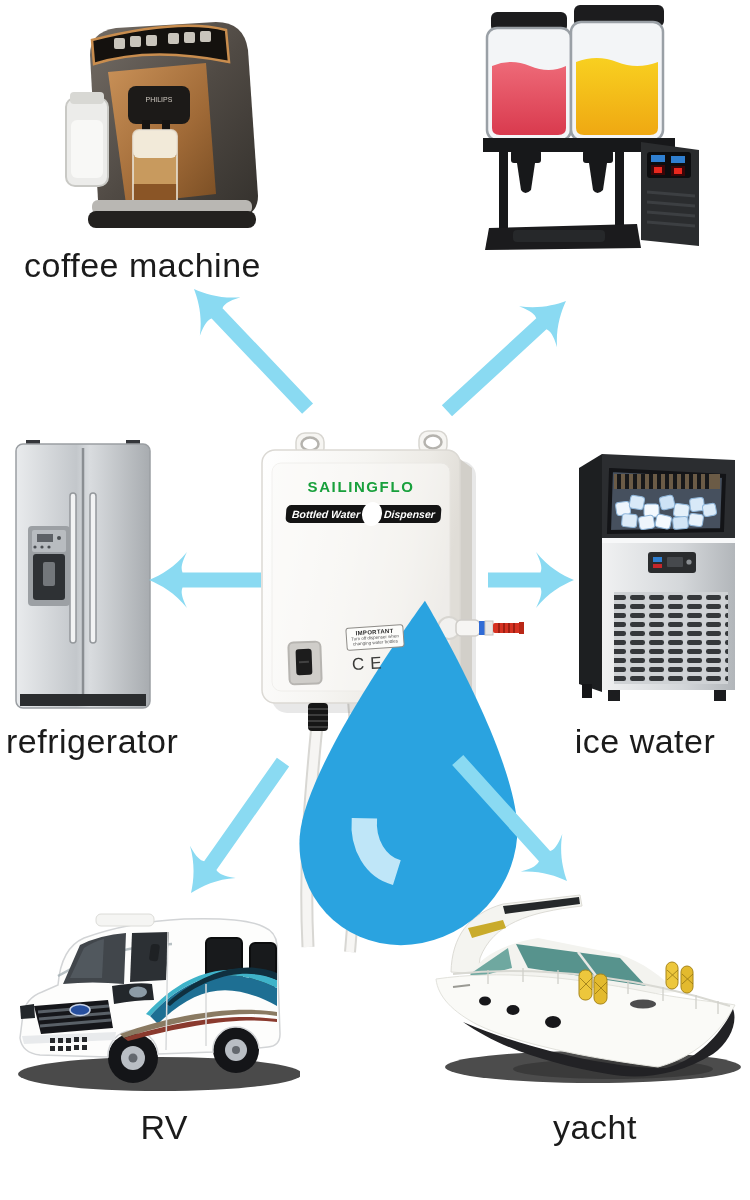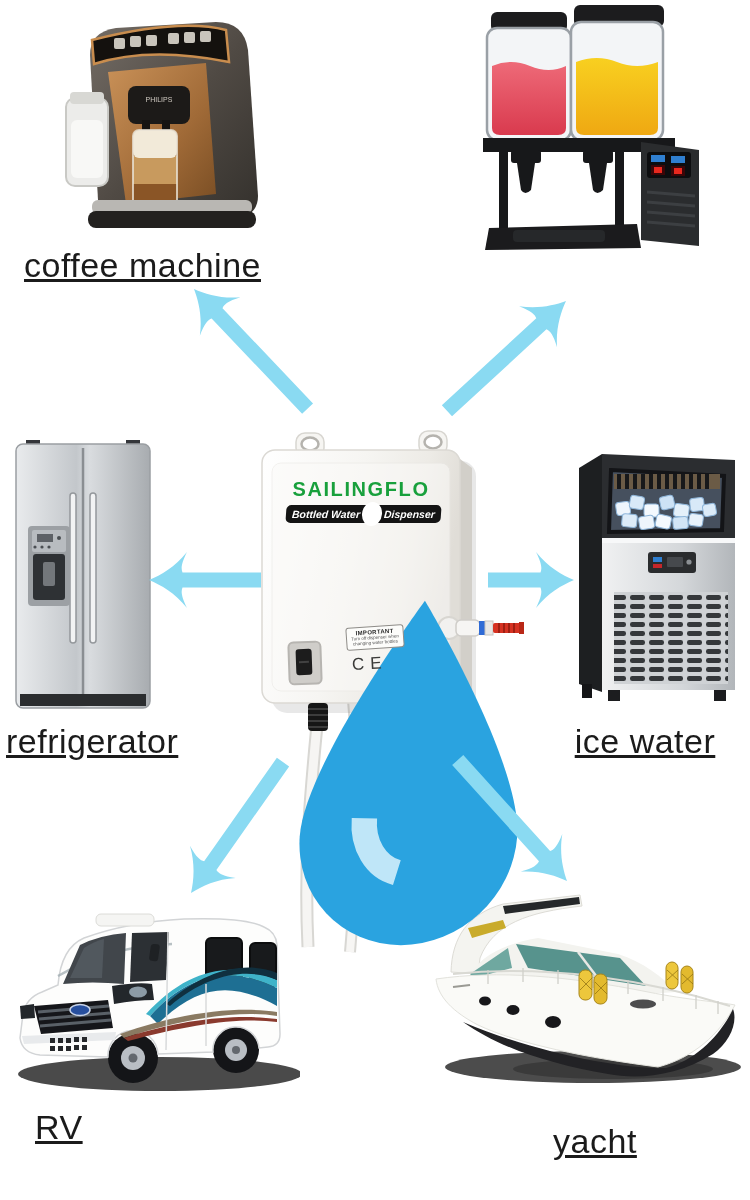--- a/index.html
+++ b/index.html
@@ -1,40 +1,40 @@
 <!DOCTYPE html>
 <html style="--arrow: #8ADAF2; --brand-green: #18A03C; --label-text: #1B1B1B; --background: #FFFFFF;"><head>
 <meta charset="utf-8">
 <style>
   html,body{margin:0;padding:0;background:#fff;}
   .canvas{position:relative;width:750px;height:1200px;background:var(--background,#fff);
           font-family:"Liberation Sans",sans-serif;overflow:hidden;}
   .product{position:absolute;}
   .product svg{display:block;width:100%;height:100%;}
   .app-label{position:absolute;font-size:34px;color:var(--label-text,#1b1b1b);
-             letter-spacing:.5px;white-space:nowrap;text-decoration:underline;}
+             letter-spacing:.5px;white-space:nowrap;}
   .lbl-coffee{left:0;top:246px;width:285px;text-align:center;}
   .lbl-beverage{left:408px;top:250px;width:330px;text-align:center;}
   .lbl-fridge{left:6px;top:722px;width:210px;text-align:left;}
   .lbl-ice{left:545px;top:722px;width:200px;text-align:center;}
-  .lbl-rv{left:35px;top:1108px;width:170px;text-align:left;}
-  .lbl-yacht{left:515px;top:1108px;width:160px;text-align:center;margin-top:14px;}
+  .lbl-rv{left:18px;top:1108px;width:170px;text-align:right;}
+  .lbl-yacht{left:515px;top:1108px;width:160px;text-align:center;}
   .prod-coffee{left:30px;top:0;width:240px;height:240px;}
   .prod-beverage{left:455px;top:0;width:250px;height:250px;}
   .prod-fridge{left:8px;top:438px;width:150px;height:280px;}
   .prod-ice{left:572px;top:440px;width:176px;height:270px;}
   .prod-rv{left:0;top:888px;width:300px;height:215px;}
   .prod-yacht{left:408px;top:862px;width:340px;height:235px;}
   .arrows{position:absolute;left:0;top:0;width:750px;height:1200px;z-index:5;pointer-events:none;}
   .arrow{fill:var(--arrow,#8ADAF2);}
   
   .device{position:absolute;left:250px;top:415px;width:290px;height:560px;z-index:3;}
   .device svg{position:absolute;left:0;top:0;width:290px;height:560px;}
   .brand{position:absolute;left:12px;top:63px;width:198px;text-align:center;font-weight:bold;
-         font-size:20px;letter-spacing:1.6px;color:var(--brand-green,#18A03C);}
+         font-size:15px;letter-spacing:1.6px;color:var(--brand-green,#18A03C);}
   .pill{position:absolute;left:36px;top:87px;display:flex;align-items:center;transform:skewX(-4deg);}
   .pill-seg{background:#141414;color:#fff;font-style:italic;font-weight:bold;font-size:10.5px;
             padding:3px 6px;white-space:nowrap;}
   .pill-seg.left{border-radius:5px 0 0 5px;}
   .pill-seg.right{border-radius:0 5px 5px 0;}
   .pill-drop{width:20px;height:24px;background:#fff;border-radius:50%;margin:0 -4px;z-index:2;
              display:flex;align-items:center;justify-content:center;}
   .warn{position:absolute;left:96px;top:211px;width:54px;border:1px solid #8e8c88;border-radius:3px;
         background:#fcfcfa;padding:2px 1px;transform:rotate(-4deg);text-align:center;}
   .warn-title{font-size:6px;font-weight:bold;letter-spacing:.3px;color:#2b2b2b;}

